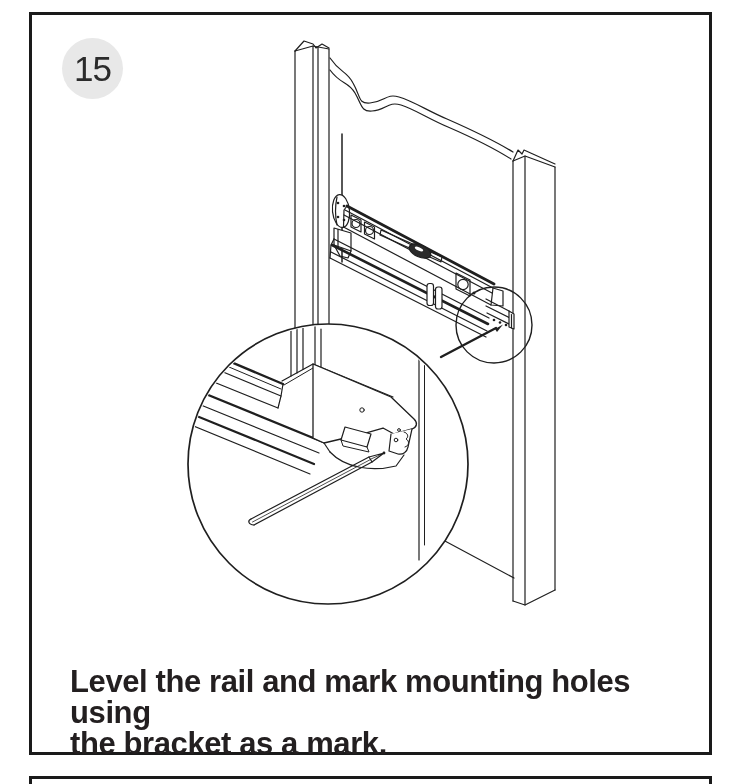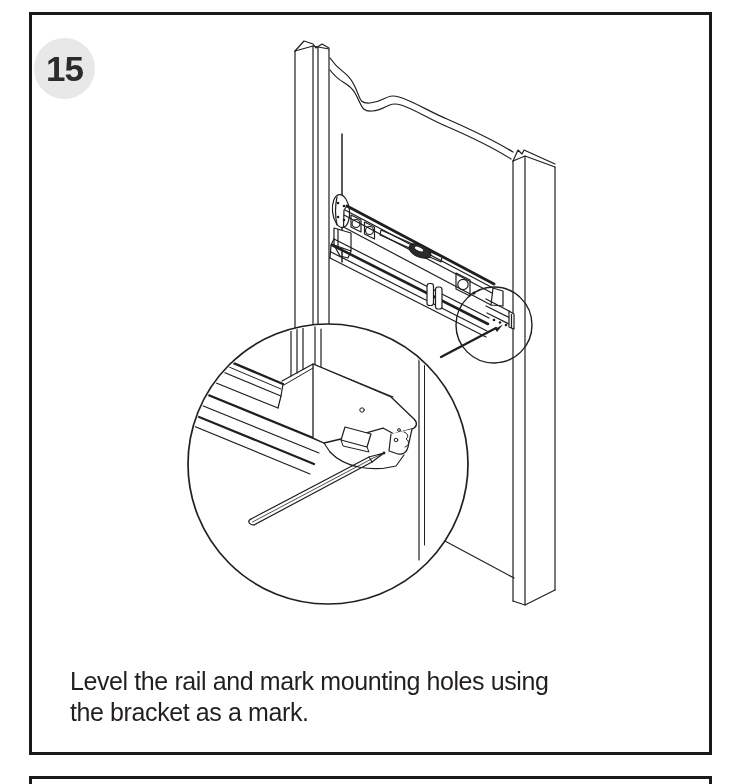--- a/index.html
+++ b/index.html
@@ -5,28 +5,28 @@
   html,body{margin:0;padding:0;}
   body{
     width:736px;height:784px;position:relative;background:#ffffff;
     font-family:"Liberation Sans", sans-serif;overflow:hidden;
   }
   .panel{
     position:absolute;left:29px;top:12px;width:683px;height:743px;
     border:3px solid #1a1a1a;background:#ffffff;box-sizing:border-box;
   }
   .step-badge{
-    position:absolute;left:34px;top:38px;width:61px;height:61px;border-radius:50%;
+    position:absolute;left:62px;top:38px;width:61px;height:61px;border-radius:50%;
     background:#e8e8e8;display:flex;align-items:center;justify-content:center;
-    font-size:35px;font-weight:700;color:#2b2b2b;letter-spacing:-1px;
+    font-size:35px;font-weight:400;color:#2b2b2b;letter-spacing:-1px;
   }
   .figure-svg{position:absolute;left:0;top:0;width:736px;height:784px;}
   .caption{
     position:absolute;left:70px;top:666px;width:600px;
-    font-size:25px;line-height:31px;color:#231f20;letter-spacing:-0.4px;
+    font-size:31px;line-height:31px;color:#231f20;letter-spacing:-0.4px;font-weight:bold;
   }
   .next-panel-edge{
     position:absolute;left:29px;top:776px;width:683px;height:10px;
     border-top:3px solid #1a1a1a;border-left:3px solid #1a1a1a;border-right:3px solid #1a1a1a;
     box-sizing:border-box;background:#ffffff;
   }
 </style>
 </head>
 <body>
 

